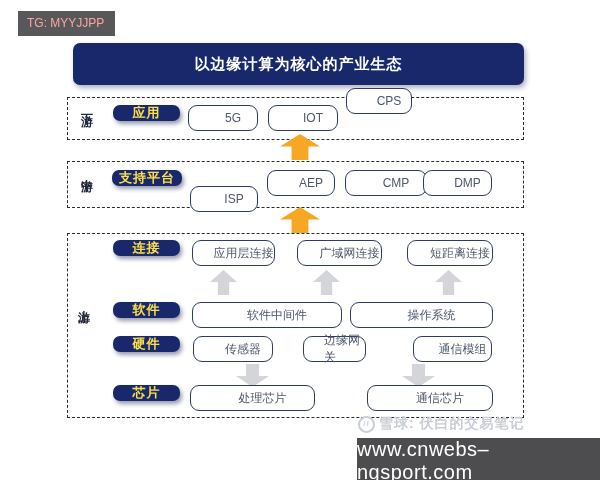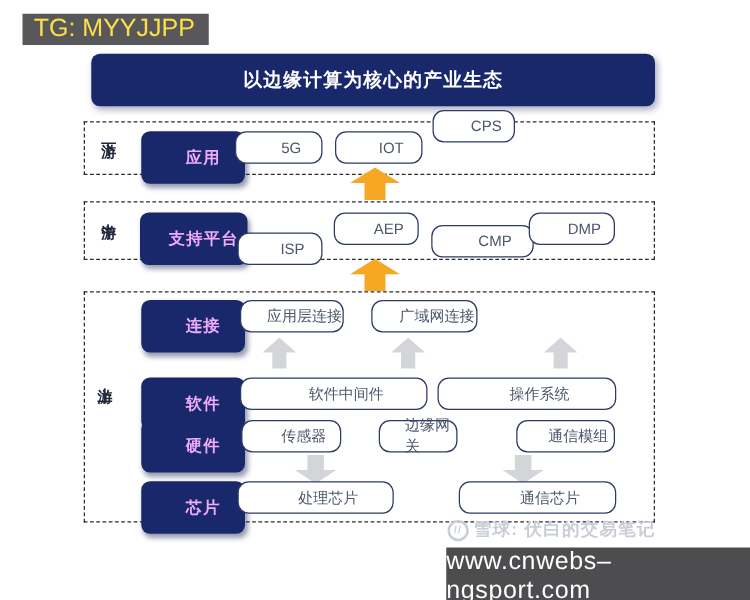--- a/index.html
+++ b/index.html
@@ -2,37 +2,37 @@
 <html style="--navy: #18286b; --arrow-orange: #f6a723; --arrow-gray: #d4d5d8; --box-border: #2e3b66; --box-text: #4d576b; --tg-gray: #58585a; --footer-gray: #4d4d4f; --watermark-gray: #c9cdd5;"><head>
 <meta charset="utf-8">
 <style>
   html,body{margin:0;padding:0;background:#fff;}
   .canvas{
     position:relative;width:600px;height:480px;background:#fff;overflow:hidden;
     font-family:"Liberation Sans","DejaVu Sans",sans-serif;
   }
   .tg{
     position:absolute;left:18px;top:11px;height:25px;line-height:25px;
-    padding:0 11px 0 9px;background:var(--tg-gray);color:#fde047;font-size:20px;
+    padding:0 11px 0 9px;background:var(--tg-gray);color:#fca5a5;font-size:12px;
   }
   .title{
     position:absolute;left:73px;top:43px;width:451px;height:42px;
     background:var(--navy);border-radius:7px;color:#fff;font-weight:bold;
     font-size:15px;display:flex;align-items:center;justify-content:center;
     box-shadow:2px 3px 5px rgba(25,35,80,.35);letter-spacing:1px;
   }
   .sect{position:absolute;left:67px;width:455px;border:1.5px dashed #2b2b2b;background:#fff;}
   .vlabel{
     position:absolute;writing-mode:vertical-rl;text-orientation:upright;
     font-size:12px;font-weight:600;color:#23293a;letter-spacing:2px;line-height:13px;
   }
   .navy{
-    position:absolute;height:42px;background:var(--navy);border-radius:7px;color:#f0abfc;
+    position:absolute;height:16px;background:var(--navy);border-radius:7px;color:#fde047;
     font-weight:bold;font-size:13px;display:flex;align-items:center;justify-content:center;
-    box-shadow:2px 3px 4px rgba(25,35,80,.45);letter-spacing:1px;padding-left:16px;
+    box-shadow:2px 3px 4px rgba(25,35,80,.45);letter-spacing:1px;
   }
   .item{
     position:absolute;height:26px;background:#fff;border:1.6px solid var(--box-border);
     border-radius:9px;color:var(--box-text);font-size:12px;
     display:flex;align-items:center;justify-content:center;box-sizing:border-box;padding-left:20px;
   }
   .arrow-up-orange{
     position:absolute;width:40px;height:26px;background:var(--arrow-orange);
     clip-path:polygon(50% 0%,100% 48%,71% 48%,71% 100%,29% 100%,29% 48%,0% 48%);
   }
@@ -79,28 +79,29 @@
   <div class="navy" style="left:113px;top:105px;width:67px">应用</div>
   <div class="item" style="left:188px;top:105px;width:70px">5G</div>
   <div class="item" style="left:268px;top:105px;width:70px">IOT</div>
   <div class="item" style="left:346px;top:88px;width:66px">CPS</div>
 
   <div class="arrow-up-orange" style="left:280px;top:134px"></div>
 
   <div class="navy" style="left:112px;top:170px;width:70px">支持平台</div>
   <div class="item" style="left:190px;top:186px;width:68px">ISP</div>
   <div class="item" style="left:267px;top:170px;width:68px">AEP</div>
-  <div class="item" style="left:345px;top:180px;width:82px">CMP</div>
+  <div class="item" style="left:345px;top:170px;width:82px">CMP</div>
   <div class="item" style="left:423px;top:170px;width:69px">DMP</div>
 
   <div class="arrow-up-orange" style="left:280px;top:207px"></div>
 
   <div class="navy" style="left:113px;top:240px;width:67px">连接</div>
   <div class="item" style="left:192px;top:240px;width:83px">应用层连接</div>
   <div class="item" style="left:297px;top:240px;width:85px">广域网连接</div>
+  <div class="item" style="left:407px;top:240px;width:86px">短距离连接</div>
 
   <div class="arrow-up-gray" style="left:210px;top:270px"></div>
   <div class="arrow-up-gray" style="left:313px;top:270px"></div>
   <div class="arrow-up-gray" style="left:435px;top:270px"></div>
 
   <div class="navy" style="left:113px;top:302px;width:67px">软件</div>
   <div class="item" style="left:192px;top:302px;width:150px">软件中间件</div>
   <div class="item" style="left:350px;top:302px;width:143px">操作系统</div>
 
   <div class="navy" style="left:113px;top:336px;width:67px">硬件</div>

